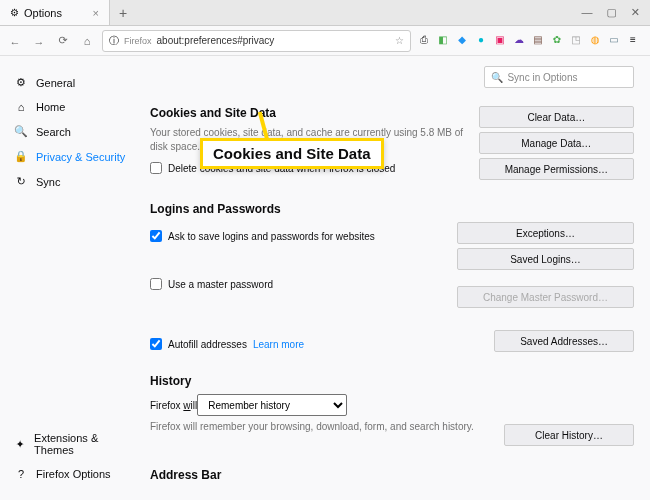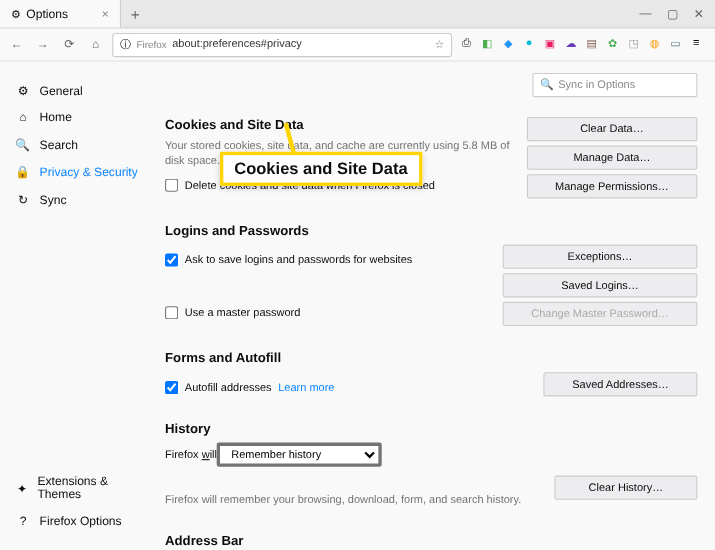--- a/index.html
+++ b/index.html
@@ -26,24 +26,24 @@
 .main { flex: 1; padding: 10px 16px 10px 10px; overflow-y: auto; }
 .findbox { float: right; width: 150px; height: 22px; border: 1px solid #ccc; border-radius: 2px; display: flex; align-items: center; padding: 0 6px; gap: 4px; background: #fff; color: #888; font-size: 10px; margin-bottom: 18px; }
 .section { clear: both; margin-bottom: 22px; }
 .section h3 { font-size: 12px; font-weight: 600; margin-bottom: 6px; }
 .desc { font-size: 10px; color: #737373; line-height: 1.4; }
 .link { color: #0a84ff; cursor: pointer; }
 .row { display: flex; align-items: flex-start; gap: 10px; }
 .rowleft { flex: 1; }
 .btncol { display: flex; flex-direction: column; gap: 4px; min-width: 130px; }
 .btn { height: 22px; background: #ededf0; border: 1px solid #ccc; border-radius: 2px; font-size: 10px; color: #0c0c0d; cursor: pointer; padding: 0 25px; }
-.btn.disabled { color: #aaa; }
+.btn.disabled { color: #aaa; margin-top: 12px; }
 .check { display: flex; align-items: center; gap: 6px; font-size: 10px; margin-top: 8px; }
 .check input { width: 12px; height: 12px; }
-.select { height: 22px; border: 3px solid #737373; border-radius: 2px; background: #fff; font-size: 10px; padding: 0 6px; min-width: 150px; }
+.select { height: 22px; border: 1px solid #737373; border-radius: 2px; background: #fff; font-size: 10px; padding: 0 6px; min-width: 150px; }
 .callout { position: absolute; left: 200px; top: 138px; background: #fff; border: 3px solid #ffd400; padding: 4px 10px; font-size: 15px; font-weight: 600; box-shadow: 0 2px 6px rgba(0,0,0,0.2); }
 .callout::before { content: ""; position: absolute; left: 62px; top: -30px; width: 4px; height: 28px; background: #ffd400; transform: rotate(-15deg); transform-origin: bottom; }
 .underline { text-decoration: underline; }
 </style>
 </head>
 <body>
 
 <div class="titlebar">
   <div class="tab">
     <span class="gear">⚙</span>
@@ -162,21 +162,20 @@
         </div>
         <div class="btncol">
           <button class="btn">Exceptions…</button>
           <button class="btn">Saved Logins…</button>
           <button class="btn disabled">Change Master Password…</button>
         </div>
       </div>
     </div>
 
     <div class="section">
-      <h3>Forms and Autofill</h3>
       <div class="row">
         <div class="rowleft">
           <label class="check">
             <input type="checkbox" checked="" style="">
             <span>Autofill addresses</span>
             <span class="link">Learn more</span>
           </label>
         </div>
         <div class="btncol">
           <button class="btn">Saved Addresses…</button>
@@ -187,21 +186,21 @@
     <div class="section">
       <h3>History</h3>
       <div class="row">
         <div class="rowleft">
           <div style="display:flex;align-items:center;gap:0;font-size:10px">
             <span>Firefox <span class="underline">w</span>ill</span>
             <select class="select">
               <option>Remember history</option>
             </select>
           </div>
-          <div class="desc" style="margin-top:24px">Firefox will remember your browsing, download, form, and search history.</div>
+          <div class="desc" style="margin-top:4px">Firefox will remember your browsing, download, form, and search history.</div>
         </div>
         <div class="btncol" style="justify-content:flex-end">
           <div style="height:26px"></div>
           <button class="btn">Clear History…</button>
         </div>
       </div>
     </div>
 
     <div class="section">
       <h3>Address Bar</h3>

